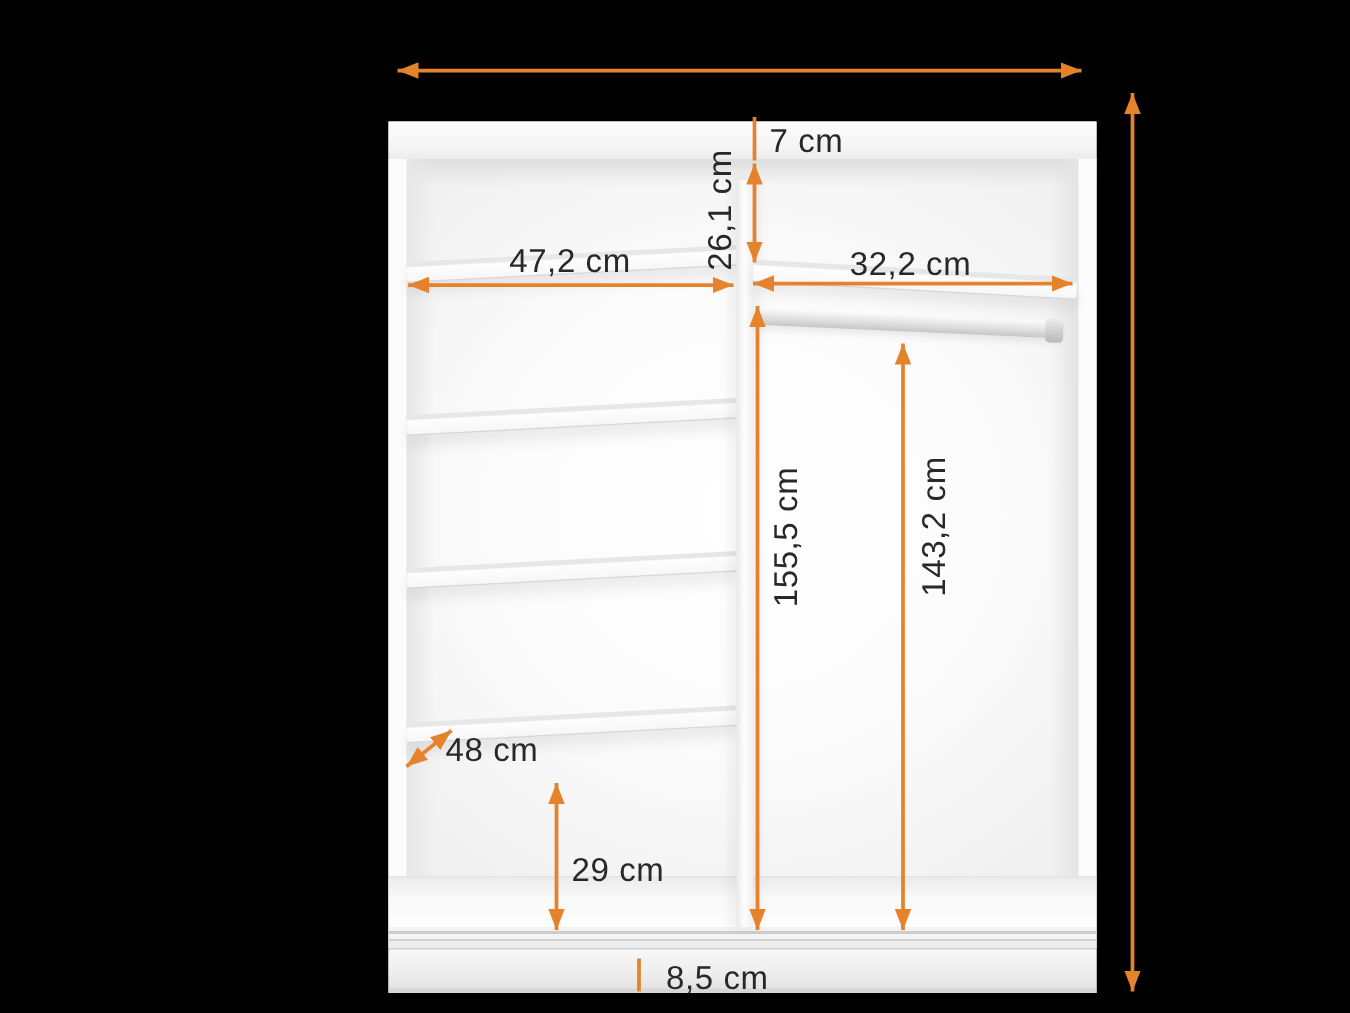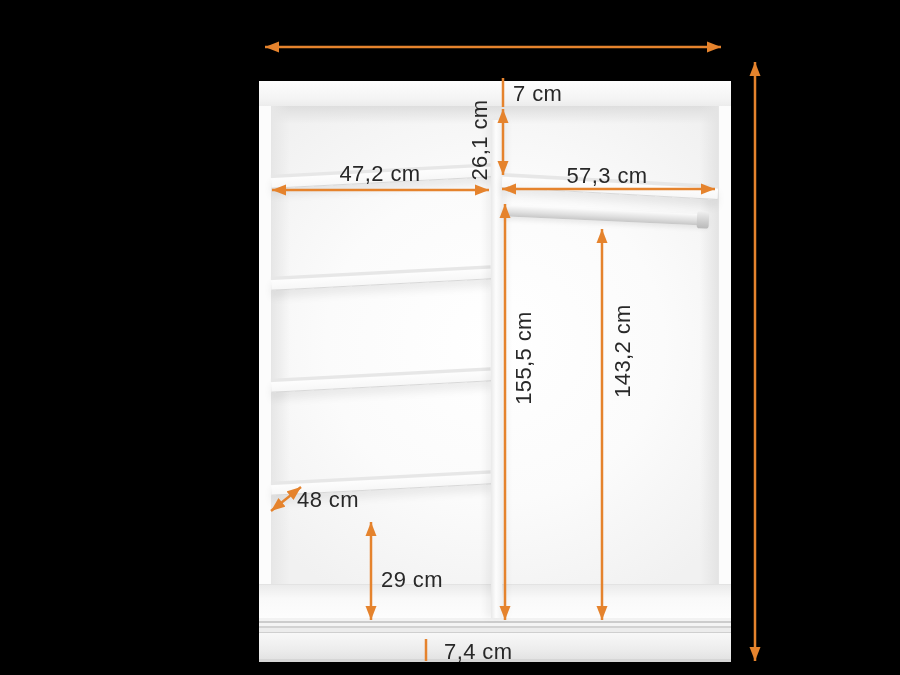--- a/index.html
+++ b/index.html
@@ -183,25 +183,25 @@
 
     <line x1="382" y1="639" x2="382" y2="661"></line>
   </svg>
 
   <div class="dim-label" style="left:469px;top:94px;">7 cm</div>
 
   <div class="dim-label vertical" style="left:436px;top:140px;">26,1 cm</div>
 
   <div class="dim-label centered" style="left:336px;top:174px;">47,2 cm</div>
 
-  <div class="dim-label centered" style="left:563px;top:176px;">57,3 cm</div>
+  <div class="dim-label centered" style="left:563px;top:176px;">32,2 cm</div>
 
   <div class="dim-label vertical" style="left:480px;top:358px;">155,5 cm</div>
 
   <div class="dim-label vertical" style="left:579px;top:351px;">143,2 cm</div>
 
   <div class="dim-label" style="left:253px;top:500px;text-align:right;">48 cm</div>
 
   <div class="dim-label" style="left:337px;top:580px;">29 cm</div>
 
-  <div class="dim-label" style="left:400px;top:652px;">7,4 cm</div>
+  <div class="dim-label" style="left:400px;top:652px;">8,5 cm</div>
 
 </div>
 
 </body></html>

